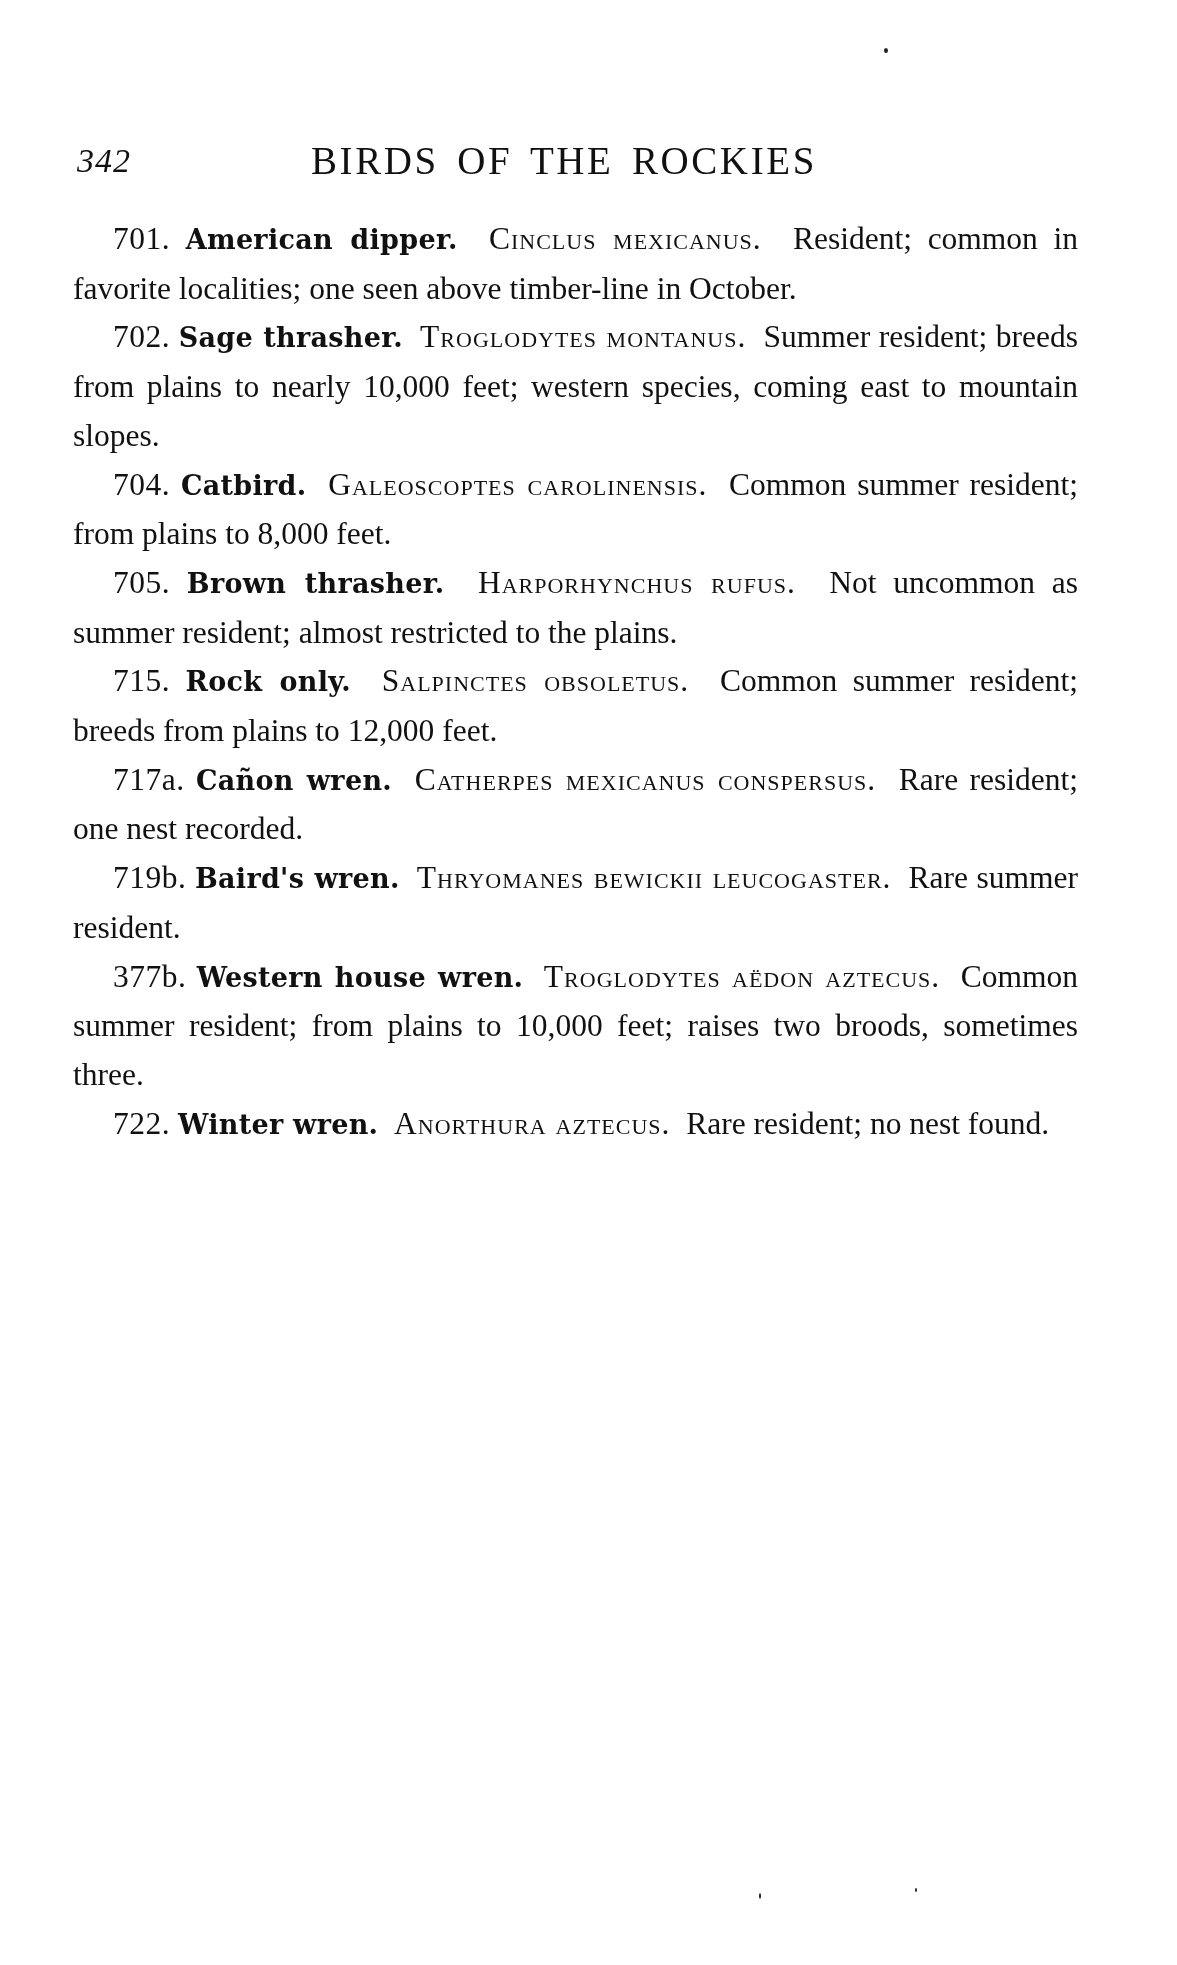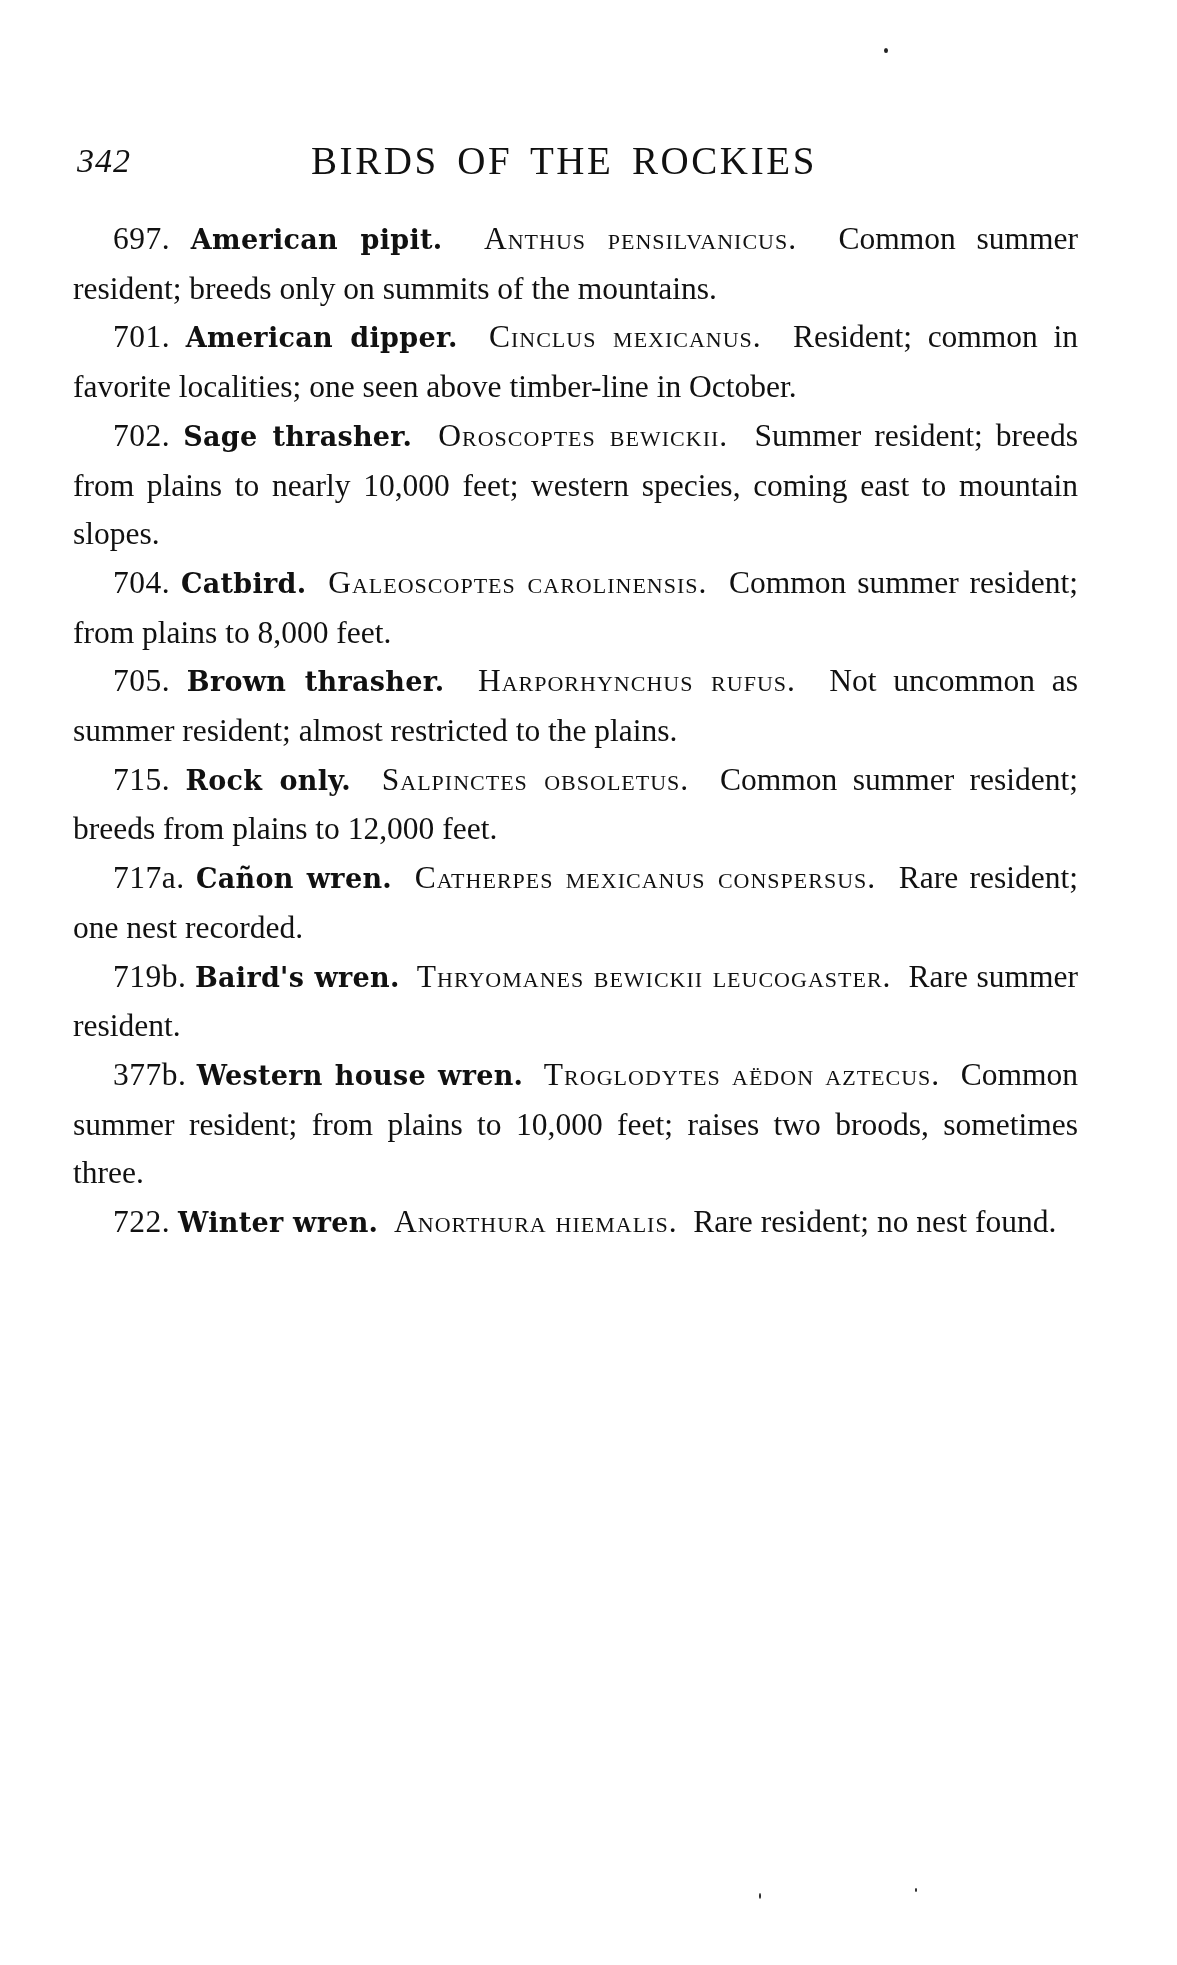--- a/index.html
+++ b/index.html
@@ -83,38 +83,32 @@
 
 <div class="page">
 
   <div class="running-head">
     <span class="page-number">342</span>
     <span class="running-title">BIRDS OF THE ROCKIES</span>
   </div>
 
   <div class="body-text">
 
-    <p class="entry">
-      <span class="entry-number">697.</span>
-      <span class="common-name">American pipit.</span>
-      &nbsp;<span class="sci-name">Anthus pensilvanicus.</span>
-      &nbsp;<span class="entry-text">Common summer resident; breeds only on summits of the mountains.</span>
-    </p>
 
     <p class="entry">
       <span class="entry-number">701.</span>
       <span class="common-name">American dipper.</span>
       &nbsp;<span class="sci-name">Cinclus mexicanus.</span>
       &nbsp;<span class="entry-text">Resident; common in favorite localities; one seen above timber-line in October.</span>
     </p>
 
     <p class="entry">
       <span class="entry-number">702.</span>
       <span class="common-name">Sage thrasher.</span>
-      &nbsp;<span class="sci-name">Oroscoptes bewickii.</span>
+      &nbsp;<span class="sci-name">Troglodytes montanus.</span>
       &nbsp;<span class="entry-text">Summer resident; breeds from plains to nearly 10,000 feet; western species, coming east to mountain slopes.</span>
     </p>
 
 
     <p class="entry">
       <span class="entry-number">704.</span>
       <span class="common-name">Catbird.</span>
       &nbsp;<span class="sci-name">Galeoscoptes carolinensis.</span>
       &nbsp;<span class="entry-text">Common summer resident; from plains to 8,000 feet.</span>
     </p>
@@ -151,21 +145,21 @@
     <p class="entry">
       <span class="entry-number">377b.</span>
       <span class="common-name">Western house wren.</span>
       &nbsp;<span class="sci-name">Troglodytes aëdon aztecus.</span>
       &nbsp;<span class="entry-text">Common summer resident; from plains to 10,000 feet; raises two broods, sometimes three.</span>
     </p>
 
     <p class="entry">
       <span class="entry-number">722.</span>
       <span class="common-name">Winter wren.</span>
-      &nbsp;<span class="sci-name">Anorthura hiemalis.</span>
+      &nbsp;<span class="sci-name">Anorthura aztecus.</span>
       &nbsp;<span class="entry-text">Rare resident; no nest found.</span>
     </p>
 
   </div>
 
   <span class="speck" style="left:884px;top:48px;width:4px;height:5px;"></span>
   <span class="speck" style="left:759px;top:1893px;width:2px;height:6px;"></span>
   <span class="speck" style="left:915px;top:1888px;width:2px;height:4px;"></span>
 </div>
 

